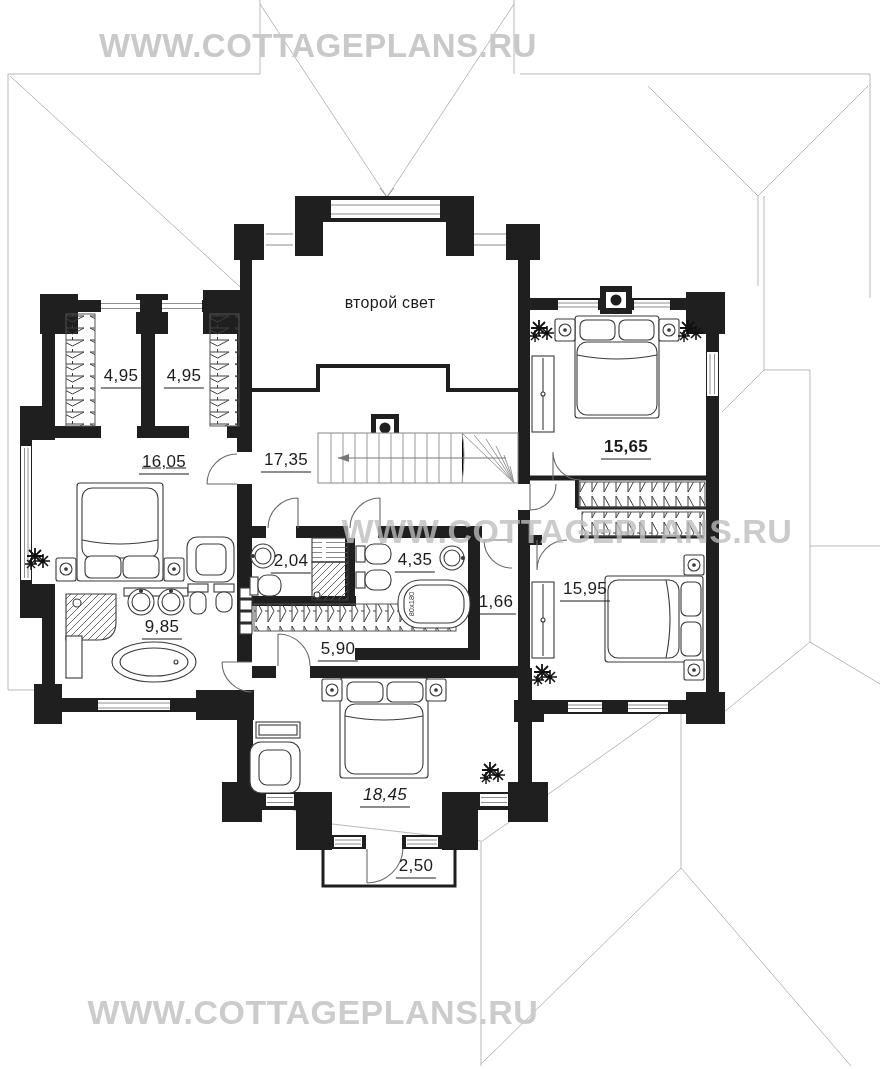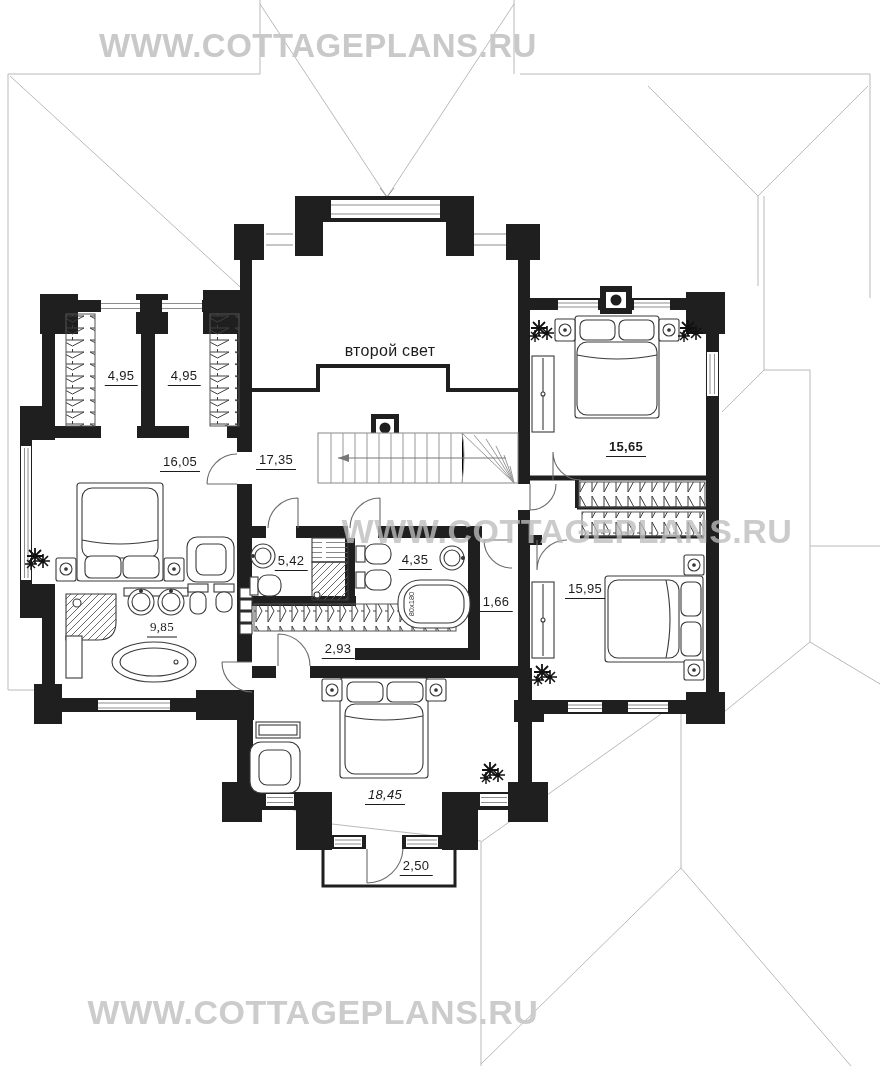--- a/index.html
+++ b/index.html
@@ -1,19 +1,19 @@
 <!DOCTYPE html>
 <html><head>
 <meta charset="utf-8">
 <style>
   html,body{margin:0;padding:0;background:#fff;}
   .canvas{position:relative;width:882px;height:1069px;background:#fff;overflow:hidden;
           font-family:"Liberation Sans",sans-serif;padding-left:36px;}
   .plan-svg{position:absolute;left:0;top:0;}
-  .room-label{position:absolute;transform:translate(-50%,-50%);font-size:13px;color:#1c1c1c;
+  .room-label{position:absolute;transform:translate(-50%,-50%);font-size:17px;color:#1c1c1c;
               white-space:nowrap;letter-spacing:0.3px;}
   .room-label.underlined{border-bottom:1.4px solid #1c1c1c;padding:0 3px 2px;}
   .room-label.plain{font-size:16px;}
   .watermark{position:absolute;transform:translate(-50%,-50%);font-weight:bold;
              color:#c9c9c9;letter-spacing:0.5px;white-space:nowrap;}
   .wm-top{left:318px;top:46px;font-size:33px;}
   .wm-mid{left:567px;top:531px;font-size:34px;color:#bdbdbd;opacity:0.78;}
   .wm-bottom{left:313px;top:1012px;font-size:34px;color:#cccccc;}
 </style>
 </head>
@@ -324,28 +324,28 @@
     <path d="M543,584 V656" fill="none"></path>
         <circle cx="543" cy="620" r="2"></circle>
   </g>
   <use href="#plantProto" x="534" y="664"></use>
 </svg>
 
 <div class="watermark wm-top">WWW.COTTAGEPLANS.RU</div>
 <div class="watermark wm-mid">WWW.COTTAGEPLANS.RU</div>
 <div class="watermark wm-bottom">WWW.COTTAGEPLANS.RU</div>
 
-<div class="room-label plain" style="left:390px;top:303px;margin-top:48px;">второй свет</div>
+<div class="room-label plain" style="left:390px;top:303px;">второй свет</div>
 <div class="room-label underlined" style="left:121px;top:377px;">4,95</div>
 <div class="room-label underlined" style="left:184px;top:377px;">4,95</div>
-<div class="room-label underlined" style="left:180px;top:463px;">16,05</div>
-<div class="room-label underlined" style="left:276px;top:461px;text-align:center;">17,35</div>
+<div class="room-label underlined" style="left:164px;top:463px;text-decoration:underline;">16,05</div>
+<div class="room-label underlined" style="left:286px;top:461px;text-align:center;">17,35</div>
 <div class="room-label underlined" style="left:626px;top:448px;font-weight:bold;">15,65</div>
-<div class="room-label underlined" style="left:291px;top:562px;">5,42</div>
+<div class="room-label underlined" style="left:291px;top:562px;">2,04</div>
 <div class="room-label underlined" style="left:415px;top:561px;">4,35</div>
 <div class="room-label underlined" style="left:496px;top:603px;">1,66</div>
 <div class="room-label underlined" style="left:585px;top:590px;">15,95</div>
-<div class="room-label underlined" style="left:162px;top:628px;font-family:Liberation Serif, serif;">9,85</div>
-<div class="room-label underlined" style="left:338px;top:650px;">2,93</div>
+<div class="room-label underlined" style="left:162px;top:628px;">9,85</div>
+<div class="room-label underlined" style="left:338px;top:650px;">5,90</div>
 <div class="room-label underlined" style="left:385px;top:796px;font-style:italic;">18,45</div>
 <div class="room-label underlined" style="left:416px;top:867px;">2,50</div>
 
 </div>
 
 </body></html>

